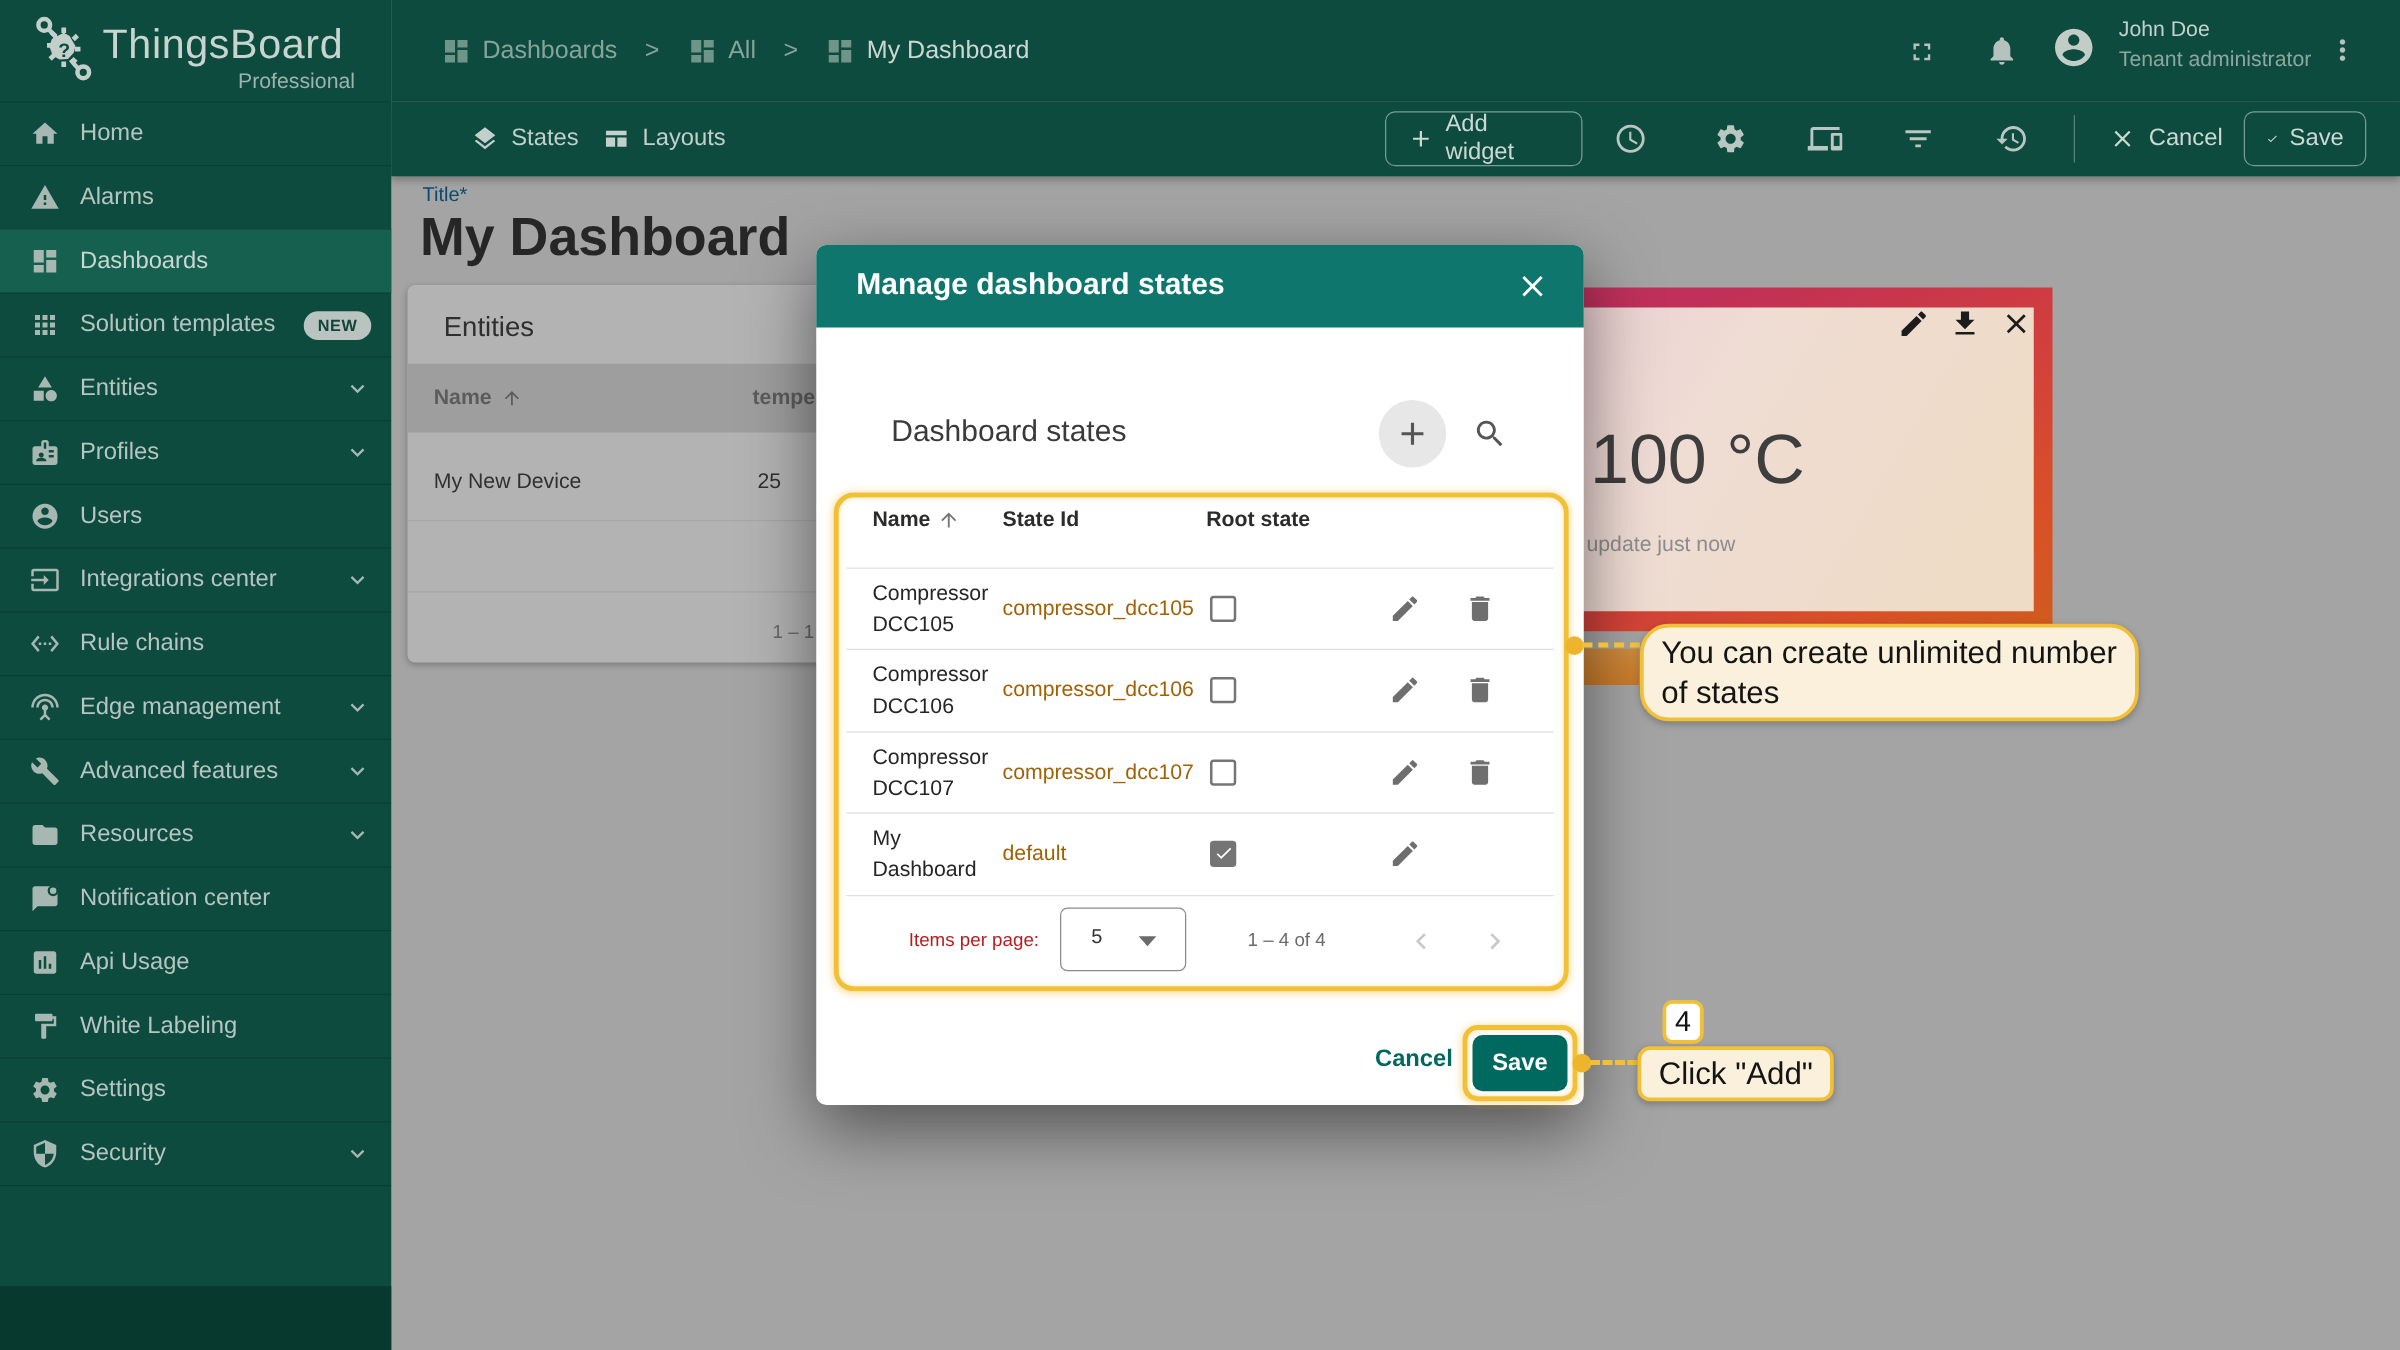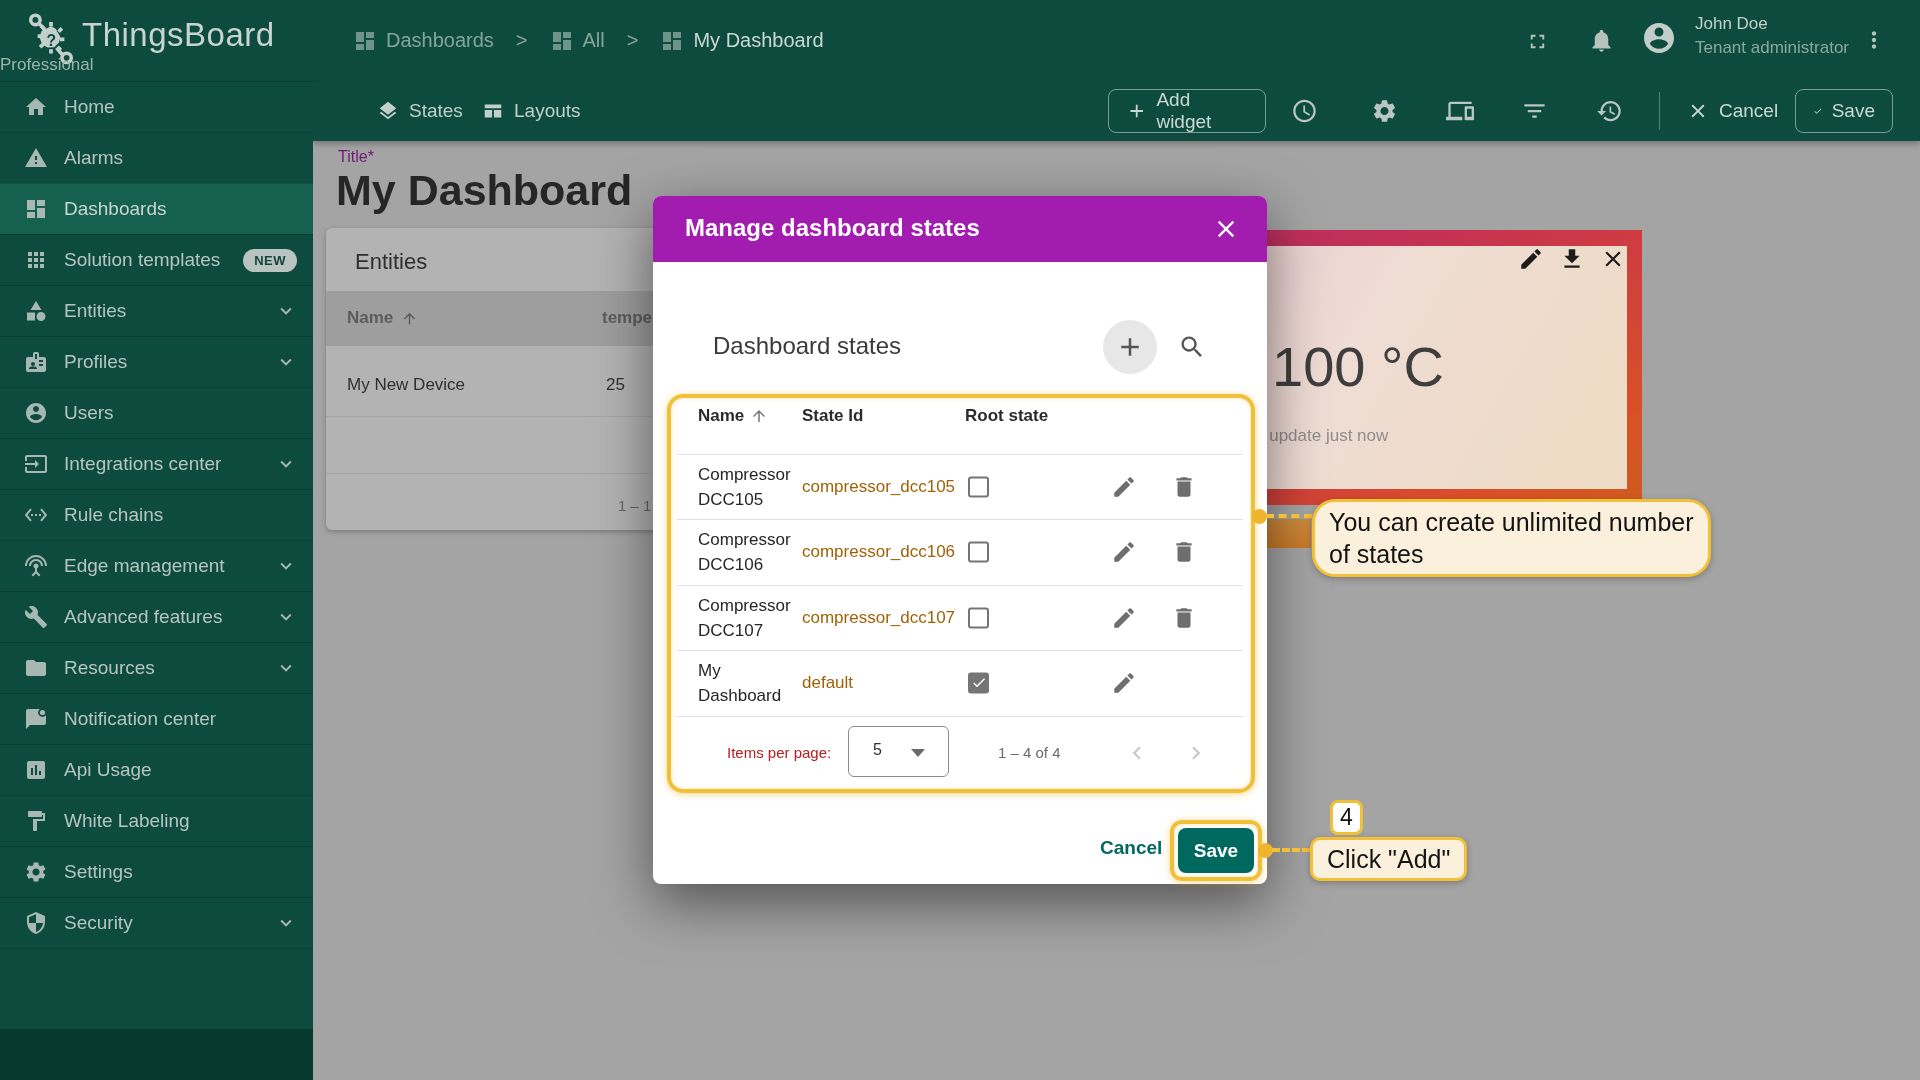--- a/index.html
+++ b/index.html
@@ -6,21 +6,21 @@
   #app{position:relative;width:1920px;height:1080px;overflow:hidden;
        font-family:"Liberation Sans",sans-serif;background:#a4a4a4;}
   .abs{position:absolute;}
   svg{display:block;}
 
   
   .sidebar{position:absolute;left:0;top:0;width:313px;height:1080px;background:#0d4b3e;z-index:10;}
   .logo-block{position:relative;height:81px;}
   .logo-icon{position:absolute;left:24px;top:11px;color:#c3cfca;}
   .brand-name{position:absolute;left:82px;top:16px;font-size:33px;color:#c8d4cf;letter-spacing:.5px;}
-  .brand-edition{position:absolute;left:0;top:55px;width:284px;font-size:17px;color:#9db3ac;}
+  .brand-edition{position:absolute;left:0;top:55px;width:284px;text-align:right;font-size:17px;color:#9db3ac;}
   .nav-item{height:50px;display:flex;align-items:center;padding-left:24px;
             border-top:1px solid rgba(0,0,0,.16);color:#b7c5c0;font-size:19px;cursor:pointer;}
   .nav-item .nicon{width:24px;height:24px;margin-right:16px;color:#a6b8b1;flex:0 0 auto;}
   .nav-item.active{background:#16604f;color:#c9d6d1;}
   .nav-badge{margin-left:auto;margin-right:16px;background:#b9c3bf;color:#15453a;
              font-size:13px;font-weight:bold;padding:4px 11px;border-radius:13px;letter-spacing:.5px;}
   .nav-chevron{margin-left:auto;margin-right:16px;color:#a6b8b1;}
   .sidebar-end{border-top:1px solid rgba(0,0,0,.16);height:30px;}
   .sidebar-bottom{position:absolute;left:0;top:1029px;width:313px;height:51px;background:#07392e;}
 
@@ -40,21 +40,21 @@
   .toolbar{position:absolute;left:313px;top:81px;width:1607px;height:60px;background:#0d4b3e;z-index:9;
            box-shadow:0 3px 6px rgba(0,0,0,.28);}
   .tool-label{display:flex;align-items:center;gap:10px;color:#c2cfca;font-size:19px;position:absolute;top:50%;transform:translateY(-50%);cursor:pointer;}
   .outline-btn{position:absolute;top:8px;height:44px;border:1.5px solid rgba(255,255,255,.45);border-radius:8px;
                display:flex;align-items:center;gap:9px;padding:0 17px;color:#ccd8d3;font-size:19px;box-sizing:border-box;cursor:pointer;}
   .icon-btn{position:absolute;top:50%;transform:translateY(-50%);color:#b9c6c1;cursor:pointer;}
   .tb-divider{position:absolute;left:1346px;top:11px;width:1px;height:38px;background:rgba(255,255,255,.3);}
   .cancel-group{position:absolute;left:1374px;top:0;height:60px;display:flex;align-items:center;gap:10px;color:#ccd8d3;font-size:19px;cursor:pointer;}
 
   
-  .page-title-label{position:absolute;left:338px;top:148px;font-size:16px;color:#701a75;}
+  .page-title-label{position:absolute;left:338px;top:148px;font-size:16px;color:#0c4a6e;}
   .page-title{position:absolute;left:336px;top:166px;font-size:43px;font-weight:bold;color:#262626;}
   .entities-card{position:absolute;left:326px;top:228px;width:684px;height:302px;background:#b3b3b3;
                  border-radius:6px;box-shadow:0 2px 5px rgba(0,0,0,.25);overflow:hidden;z-index:2;}
   .ecard-title{position:absolute;left:29px;top:21px;font-size:22px;color:#2f2f2f;}
   .ecard-headband{position:absolute;left:0;top:63px;width:684px;height:55px;background:#9e9e9e;}
   .ecard-colname{position:absolute;left:21px;top:17px;font-size:17px;font-weight:bold;color:#5c5c5c;display:flex;gap:8px;align-items:center;}
   .ecard-coltemp{position:absolute;left:276px;top:17px;font-size:17px;font-weight:bold;color:#5c5c5c;}
   .ecard-cellname{position:absolute;left:21px;top:147px;font-size:17px;color:#303030;}
   .ecard-celltemp{position:absolute;left:280px;top:147px;font-size:17px;color:#303030;}
   .ecard-div{position:absolute;left:0;width:684px;height:1px;background:#a6a6a6;}
@@ -67,21 +67,21 @@
                  background:linear-gradient(120deg,#e5c6ce 0%,#efdcd4 45%,#eedcc6 90%);}
   .vw-icons{position:absolute;right:16px;top:16px;display:flex;gap:15px;color:#1c1c1c;}
   .vw-value{position:absolute;left:172px;top:104px;font-size:56px;color:#3e3e3e;}
   .vw-update{position:absolute;left:138px;top:196px;font-size:17px;color:#8d8d8d;}
   .orange-frag{position:absolute;left:1263px;top:519px;width:48px;height:29px;z-index:2;
                background:linear-gradient(#cd8a3e,#c97a28);}
 
   
   .modal{position:absolute;left:653px;top:196px;width:614px;height:688px;background:#fff;border-radius:8px;
          box-shadow:0 18px 55px rgba(0,0,0,.5);z-index:40;}
-  .modal-header{position:absolute;left:0;top:0;width:614px;height:66px;background:#a21caf;border-radius:8px 8px 0 0;}
+  .modal-header{position:absolute;left:0;top:0;width:614px;height:66px;background:#0f766e;border-radius:8px 8px 0 0;}
   .modal-title{position:absolute;left:32px;top:18px;font-size:24px;font-weight:bold;color:#fff;}
   .modal-close{position:absolute;left:559px;top:19px;color:#fff;cursor:pointer;}
   .section-title{position:absolute;left:60px;top:136px;font-size:24px;color:#3a3a3a;}
   .add-circle{position:absolute;left:450px;top:124px;width:54px;height:54px;border-radius:50%;background:#e7e7e7;
               display:flex;align-items:center;justify-content:center;color:#555;cursor:pointer;}
   .search-btn{position:absolute;left:525px;top:137px;color:#555;cursor:pointer;}
   .mth{position:absolute;top:210px;font-size:17px;font-weight:bold;color:#2b2b2b;display:flex;align-items:center;gap:6px;}
   .mdiv{position:absolute;left:24px;width:566px;height:1px;background:#e0e0e0;}
   .mrow{position:absolute;left:0;width:614px;height:65px;}
   .mname{position:absolute;left:45px;width:106px;top:50%;transform:translateY(-50%);font-size:17px;color:#262626;line-height:25px;}

